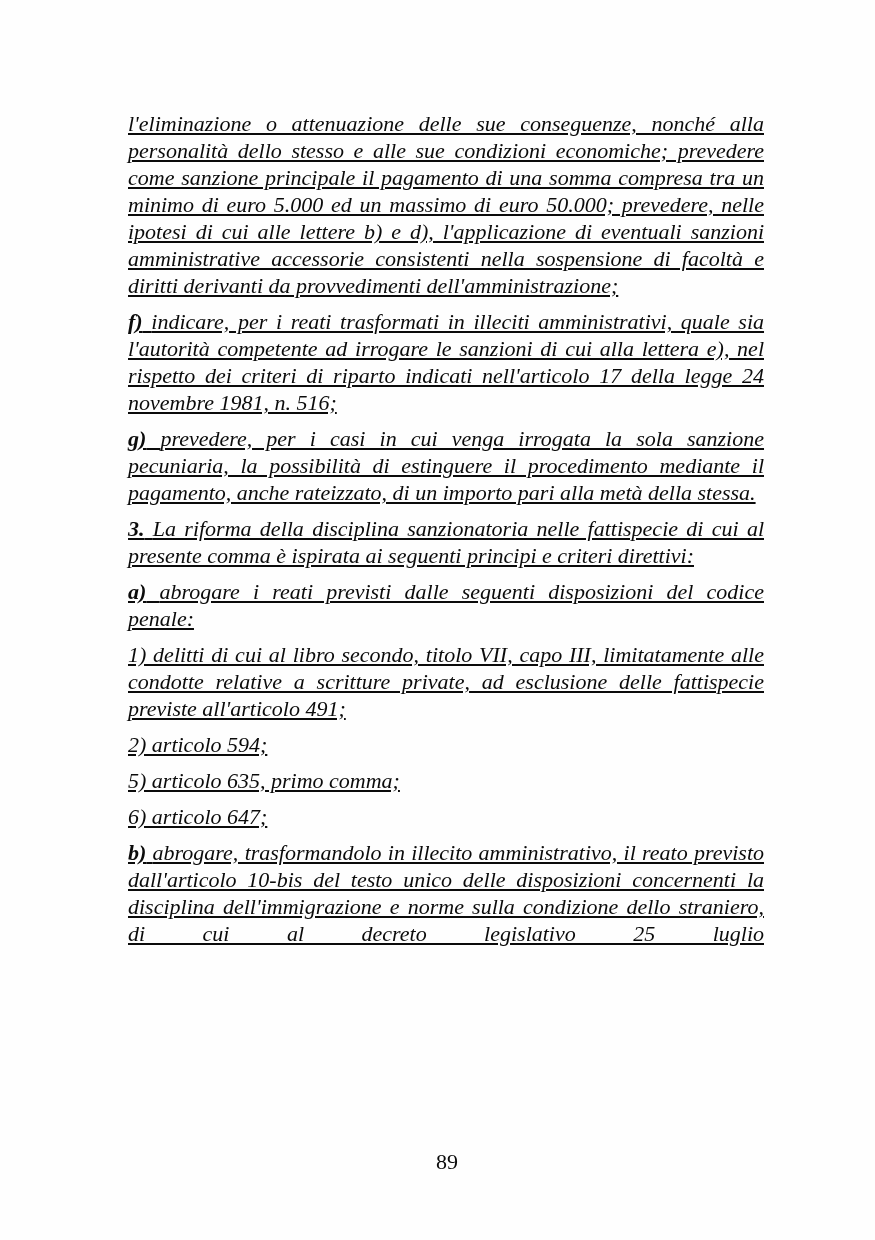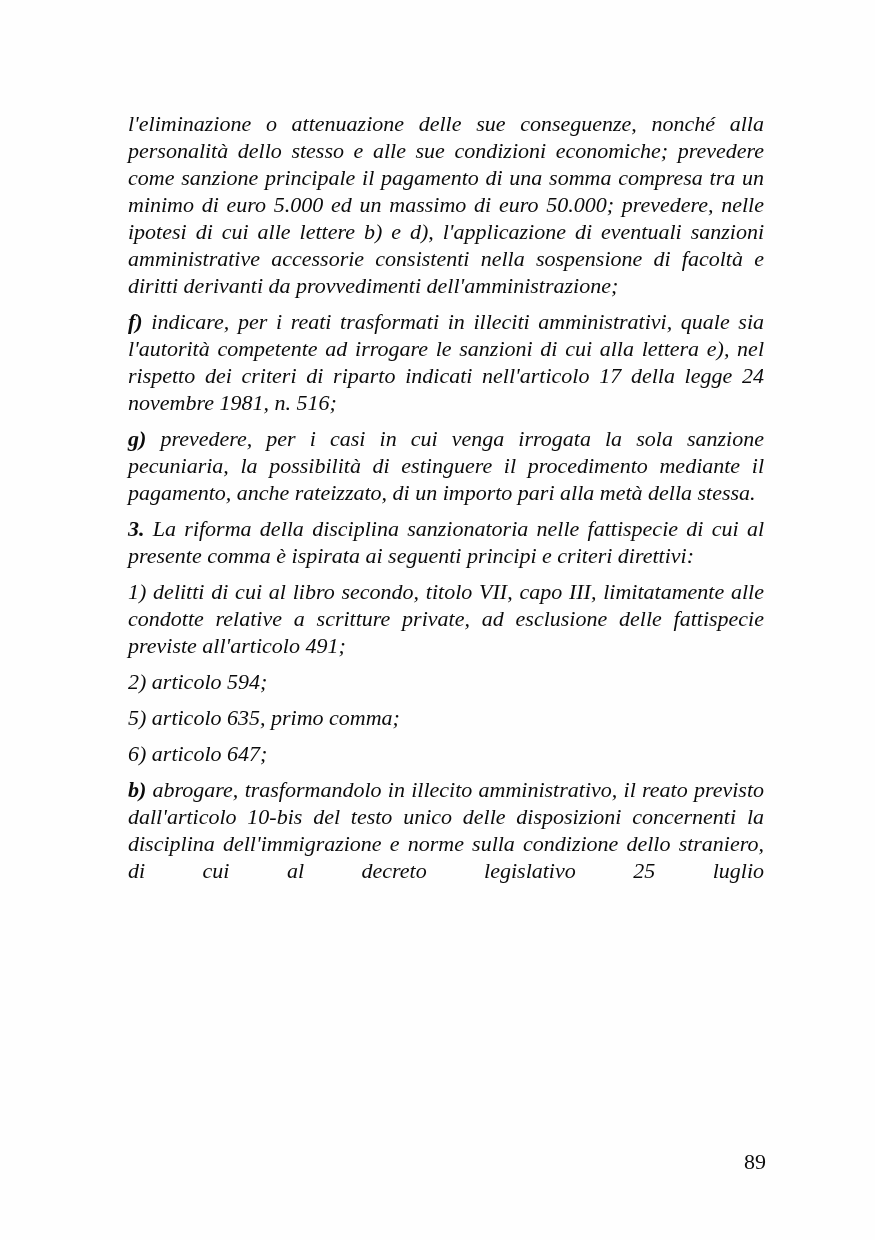--- a/index.html
+++ b/index.html
@@ -26,33 +26,34 @@
     font-family: "Liberation Serif", serif;
     font-style: italic;
     font-size: 22px;
     line-height: 27px;
     color: #0b0b0b;
     text-align: justify;
   }
   .para {
     margin: 0 0 9px 0;
     padding: 0;
+    text-decoration: underline;
   }
   .para-label {
     font-weight: bold;
   }
   .fill-last {
     text-align-last: justify;
   }
   .page-number {
     position: absolute;
     top: 1148px;
     left: 128px;
     width: 638px;
-    text-align: right;
+    text-align: center;
     font-family: "Liberation Serif", serif;
     font-style: normal;
     font-size: 22px;
     line-height: 27px;
     color: #0b0b0b;
   }
 </style>
 </head>
 <body>
 
@@ -61,20 +62,21 @@
   <div class="text-block">
 
     <p class="para"><span class="para-label"></span> <span>l'eliminazione o attenuazione delle sue conseguenze, nonché alla personalità dello stesso e alle sue condizioni economiche; prevedere come sanzione principale il pagamento di una somma compresa tra un minimo di euro 5.000 ed un massimo di euro 50.000; prevedere, nelle ipotesi di cui alle lettere b) e d), l'applicazione di eventuali sanzioni amministrative accessorie consistenti nella sospensione di facoltà e diritti derivanti da provvedimenti dell'amministrazione;</span></p>
 
     <p class="para"><span class="para-label">f)</span> <span>indicare, per i reati trasformati in illeciti amministrativi, quale sia l'autorità competente ad irrogare le sanzioni di cui alla lettera e), nel rispetto dei criteri di riparto indicati nell'articolo 17 della legge 24 novembre 1981, n. 516;</span></p>
 
     <p class="para"><span class="para-label">g)</span> <span>prevedere, per i casi in cui venga irrogata la sola sanzione pecuniaria, la possibilità di estinguere il procedimento mediante il pagamento, anche rateizzato, di un importo pari alla metà della stessa.</span></p>
 
     <p class="para"><span class="para-label">3.</span> <span>La riforma della disciplina sanzionatoria nelle fattispecie di cui al presente comma è ispirata ai seguenti principi e criteri direttivi:</span></p>
 
+    <p class="para"><span class="para-label">a)</span> <span>abrogare i reati previsti dalle seguenti disposizioni del codice penale:</span></p>
 
     <p class="para"><span class="para-label"></span> <span>1) delitti di cui al libro secondo, titolo VII, capo III, limitatamente alle condotte relative a scritture private, ad esclusione delle fattispecie previste all'articolo 491;</span></p>
 
     <p class="para"><span class="para-label"></span> <span>2) articolo 594;</span></p>
 
 
 
     <p class="para"><span class="para-label"></span> <span>5) articolo 635, primo comma;</span></p>
 
     <p class="para"><span class="para-label"></span> <span>6) articolo 647;</span></p>

